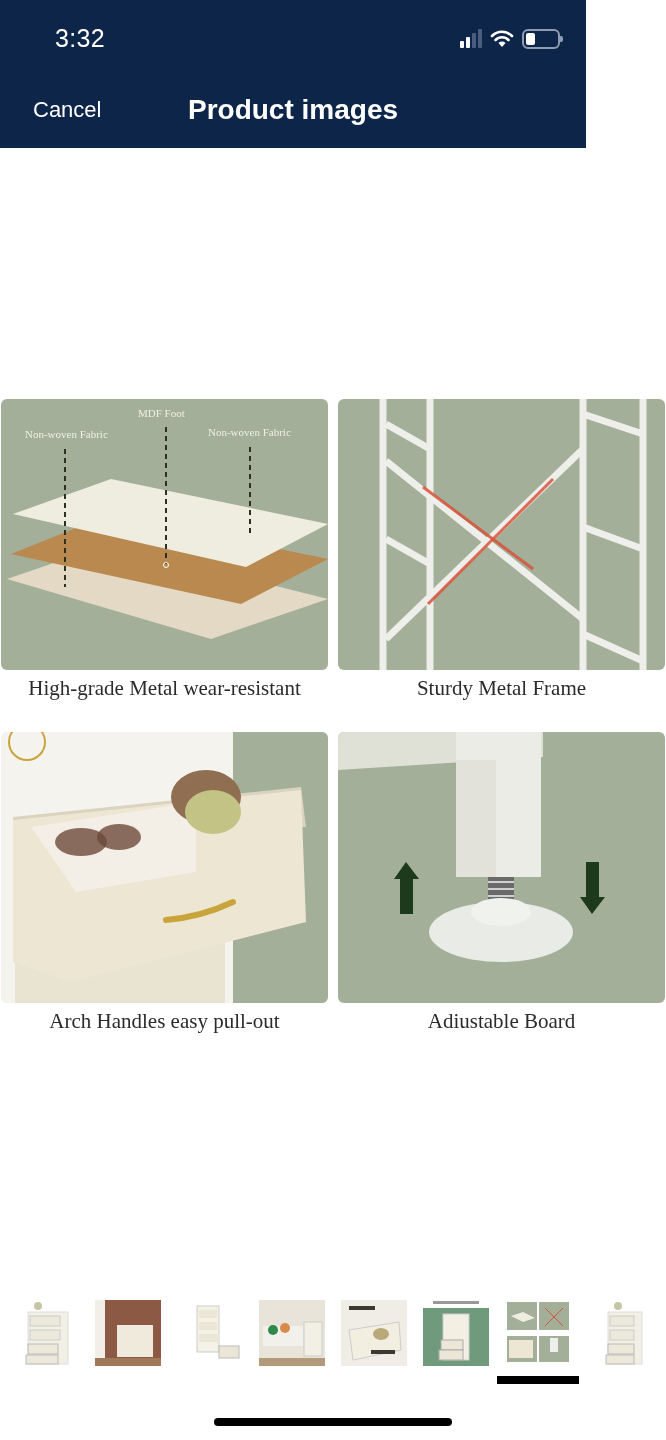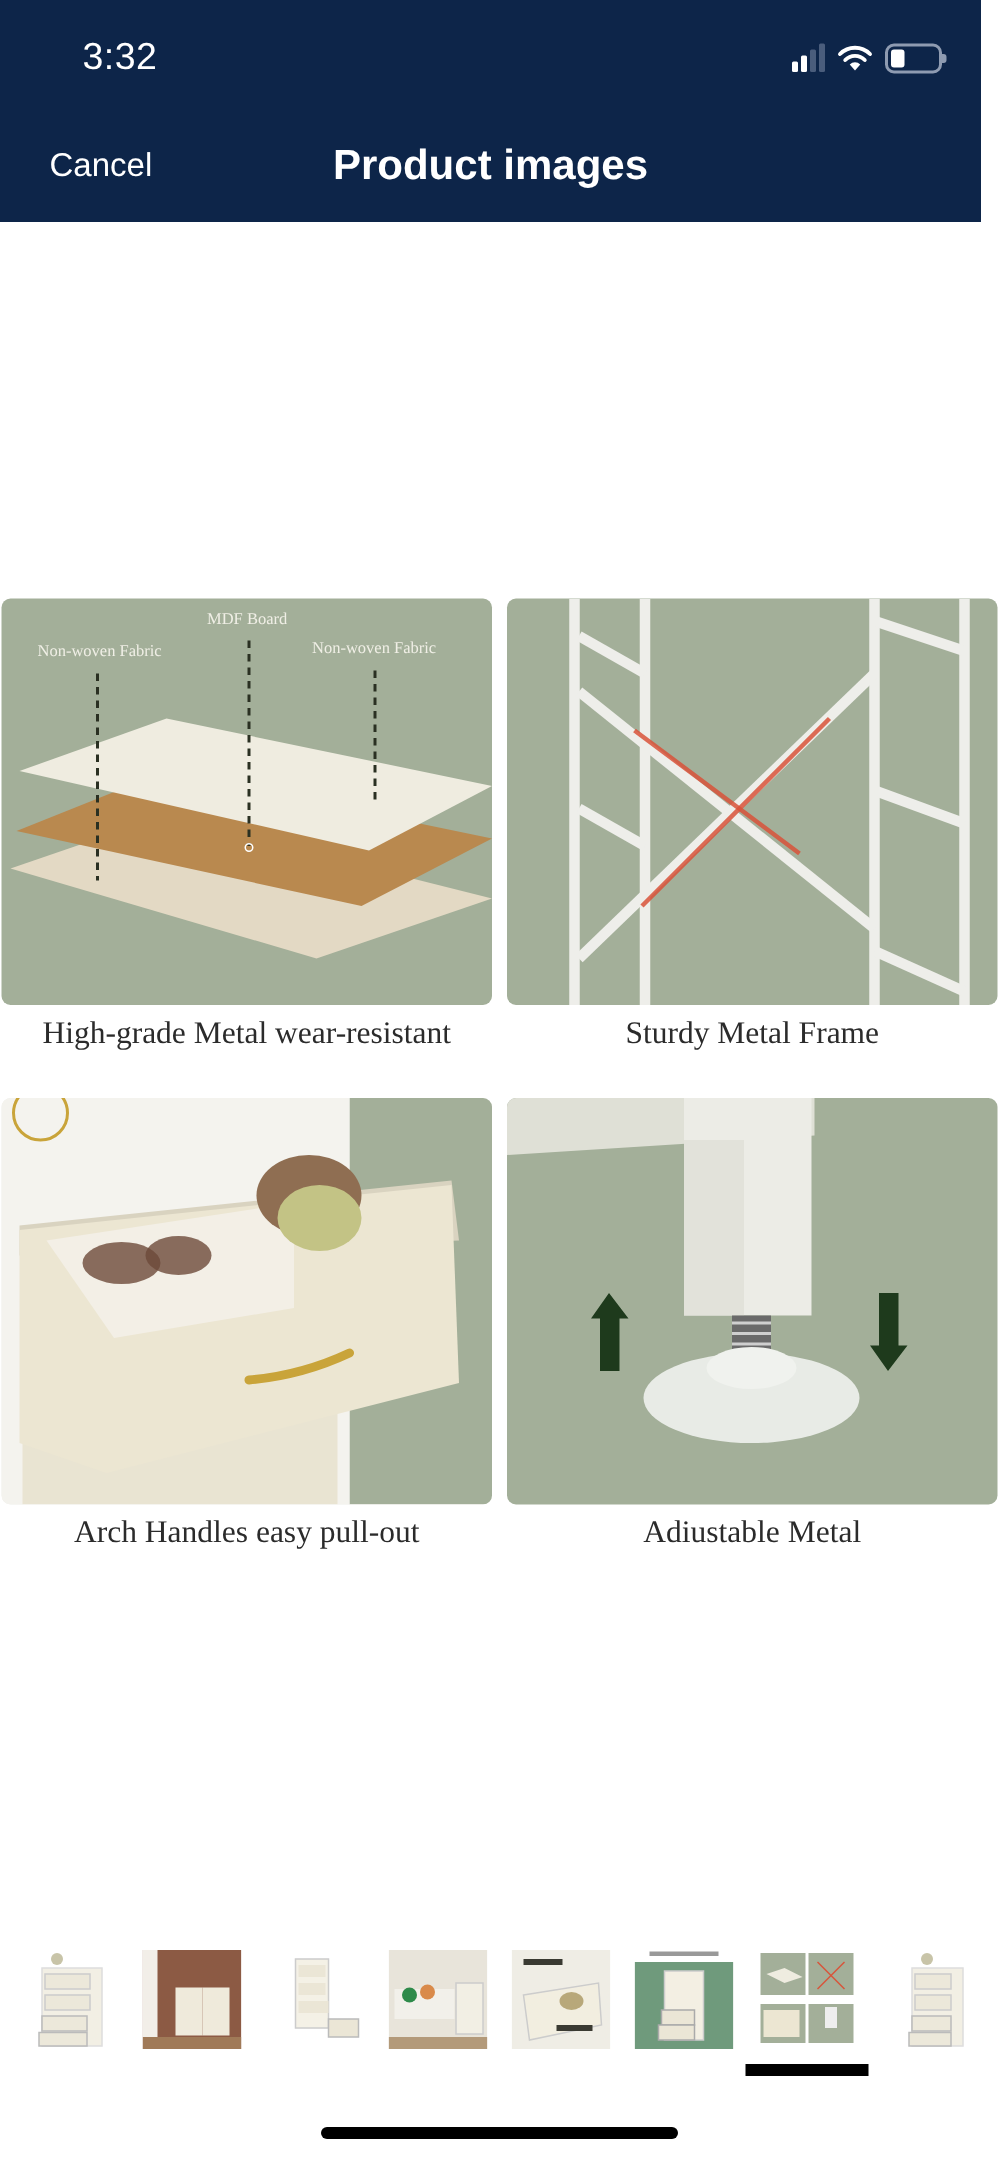--- a/index.html
+++ b/index.html
@@ -1,19 +1,19 @@
 <!DOCTYPE html>
 <html><head>
 <meta charset="utf-8">
 <style>
   * { box-sizing: border-box; margin: 0; padding: 0; }
   html, body { width: 666px; height: 1440px; background: #ffffff; overflow: hidden; }
   body { font-family: "Liberation Sans", "DejaVu Sans", sans-serif; position: relative; }
 
-  .header { position: absolute; left: 0; top: 0; width: 654px; height: 148px; background: #0d2549; color: #fff; }
+  .header { position: absolute; left: 0; top: 0; width: 586px; height: 148px; background: #0d2549; color: #fff; }
   .status-time { position: absolute; left: 55px; top: 24px; font-size: 25px; font-weight: 500; letter-spacing: 0.3px; }
   .status-icons { position: absolute; right: 26px; top: 29px; display: flex; align-items: center; gap: 8px; }
   .signal { display: flex; align-items: flex-end; gap: 2px; height: 18px; }
   .signal span { width: 4px; border-radius: 1px; background: #fff; }
   .signal span.dim { background: #4a5d7c; }
   .battery { width: 38px; height: 20px; border: 2px solid #8e9bb1; border-radius: 6px; position: relative; padding: 2px; }
   .battery .level { width: 9px; height: 100%; background: #fff; border-radius: 2px; }
   .battery::after { content: ""; position: absolute; right: -5px; top: 5px; width: 3px; height: 6px; background: #8e9bb1; border-radius: 0 2px 2px 0; }
 
   .cancel { position: absolute; left: 33px; top: 97px; font-size: 22px; color: #fff; cursor: pointer; }
@@ -56,21 +56,21 @@
   </div>
   <div class="cancel">Cancel</div>
   <div class="title">Product images</div>
 </div>
 
 <div class="grid">
 
   <div class="card" style="left:1px; top:0;">
     <div class="img">
       <div class="layer-label" style="left:24px; top:29px;">Non-woven Fabric</div>
-      <div class="layer-label" style="left:137px; top:8px;">MDF Board</div>
+      <div class="layer-label" style="left:137px; top:8px;">MDF Foot</div>
       <div class="layer-label" style="left:207px; top:27px;">Non-woven Fabric</div>
       <svg width="327" height="271" style="position:absolute;left:0;top:0">
         <polygon points="6,180 108,145 327,200 210,240" fill="#e3d9c4"></polygon>
         <polygon points="10,155 110,115 327,160 240,205" fill="#b9894f"></polygon>
         <polygon points="12,115 110,80 327,125 245,168" fill="#efece0"></polygon>
         <line x1="64" y1="50" x2="64" y2="188" stroke="#2a3022" stroke-width="2" stroke-dasharray="5,4"></line>
         <line x1="165" y1="28" x2="165" y2="165" stroke="#2a3022" stroke-width="2" stroke-dasharray="5,4"></line>
         <circle cx="165" cy="166" r="2.5" fill="none" stroke="#fff" stroke-width="1"></circle>
         <line x1="249" y1="48" x2="249" y2="135" stroke="#2a3022" stroke-width="2" stroke-dasharray="5,4"></line>
       </svg>
@@ -133,21 +133,21 @@
             <line x1="150" y1="157" x2="176" y2="157"></line>
             <line x1="150" y1="164" x2="176" y2="164"></line>
             <line x1="150" y1="171" x2="176" y2="171"></line>
           </g>
         <ellipse cx="163" cy="200" rx="72" ry="30" fill="#e8ebe6"></ellipse>
         <ellipse cx="163" cy="180" rx="30" ry="14" fill="#f0f2ee"></ellipse>
         <polygon points="68,130 56,147 62,147 62,182 75,182 75,147 81,147" fill="#1e3a1c"></polygon>
         <polygon points="254,182 242,165 248,165 248,130 261,130 261,165 267,165" fill="#1e3a1c"></polygon>
       </svg>
     </div>
-    <div class="caption">Adiustable Metal</div>
+    <div class="caption">Adiustable Board</div>
   </div>
 </div>
 
 <div class="thumbs">
   <div class="thumb" style="left:14px;">
     <svg width="66" height="66">
         <rect x="14" y="12" width="40" height="52" fill="#f2efe4" stroke="#ddd"></rect>
         <rect x="16" y="16" width="30" height="10" fill="#ece8da" stroke="#ccc"></rect>
         <rect x="16" y="30" width="30" height="10" fill="#ece8da" stroke="#ccc"></rect>
         <rect x="14" y="44" width="30" height="10" fill="#ece8da" stroke="#bbb"></rect>

